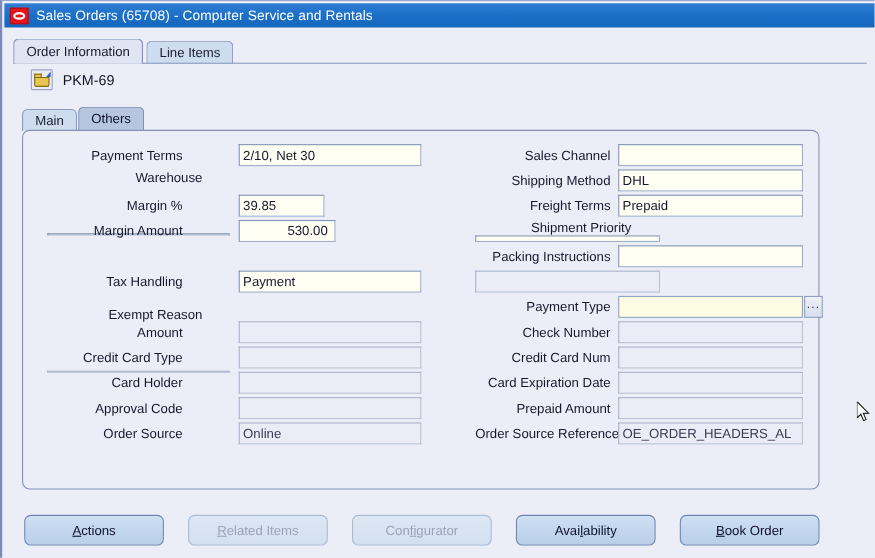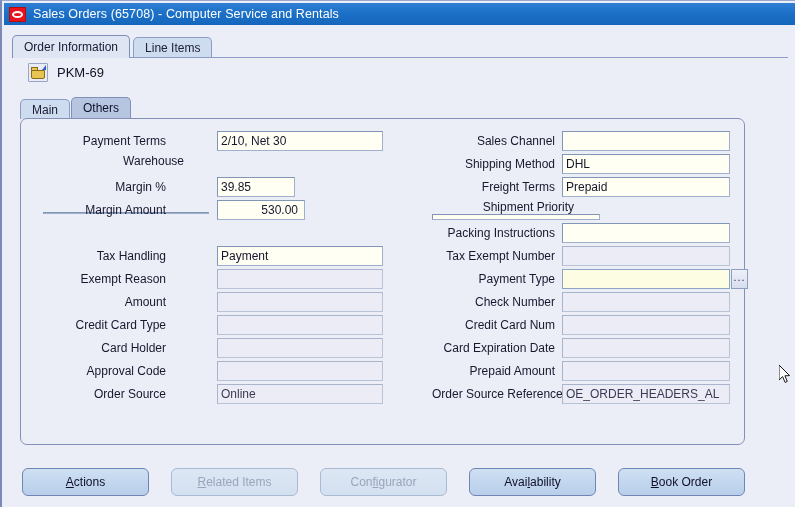--- a/index.html
+++ b/index.html
@@ -346,21 +346,21 @@
           <div class="field-input" style="width: 78px;">39.85</div>
         </div>
         <div class="field-row col-left" style="top: 81px; left: 18px;">
           <div class="field-label" style="width: 134px;">Margin Amount</div>
           <div class="field-input num" style="width: 88px;">530.00</div>
         </div>
         <div class="field-row col-left" style="top: 127px;">
           <div class="field-label">Tax Handling</div>
           <div class="field-input" style="width: 166px;">Payment</div>
         </div>
-        <div class="field-row col-left" style="top: 150px;">
+        <div class="field-row col-left" style="top: 160px; flex-direction: column;">
           <div class="field-label">Exempt Reason</div>
           <div class="field-input disabled" style="width: 166px;"></div>
         </div>
         <div class="field-row col-left" style="top: 173px;">
           <div class="field-label">Amount</div>
           <div class="field-input disabled" style="width: 166px;"></div>
         </div>
         <div class="field-row col-left" style="top: 196px;">
           <div class="field-label">Credit Card Type</div>
           <div class="field-input disabled" style="width: 166px;"></div>
@@ -393,21 +393,20 @@
         </div>
         <div class="field-row col-right" style="top: 81px; flex-direction: column;">
           <div class="field-label">Shipment Priority</div>
           <div class="field-input"></div>
         </div>
         <div class="field-row col-right" style="top: 104px;">
           <div class="field-label">Packing Instructions</div>
           <div class="field-input"></div>
         </div>
         <div class="field-row col-right" style="top: 127px;">
-          <div class="field-label">Tax Exempt Number</div>
           <div class="field-input disabled"></div>
         </div>
         <div class="field-row col-right" style="top: 150px;">
           <div class="field-label">Payment Type</div>
           <div class="field-input focused"></div>
           <div class="lov-btn">...</div>
         </div>
         <div class="field-row col-right" style="top: 173px;">
           <div class="field-label">Check Number</div>
           <div class="field-input disabled"></div>

